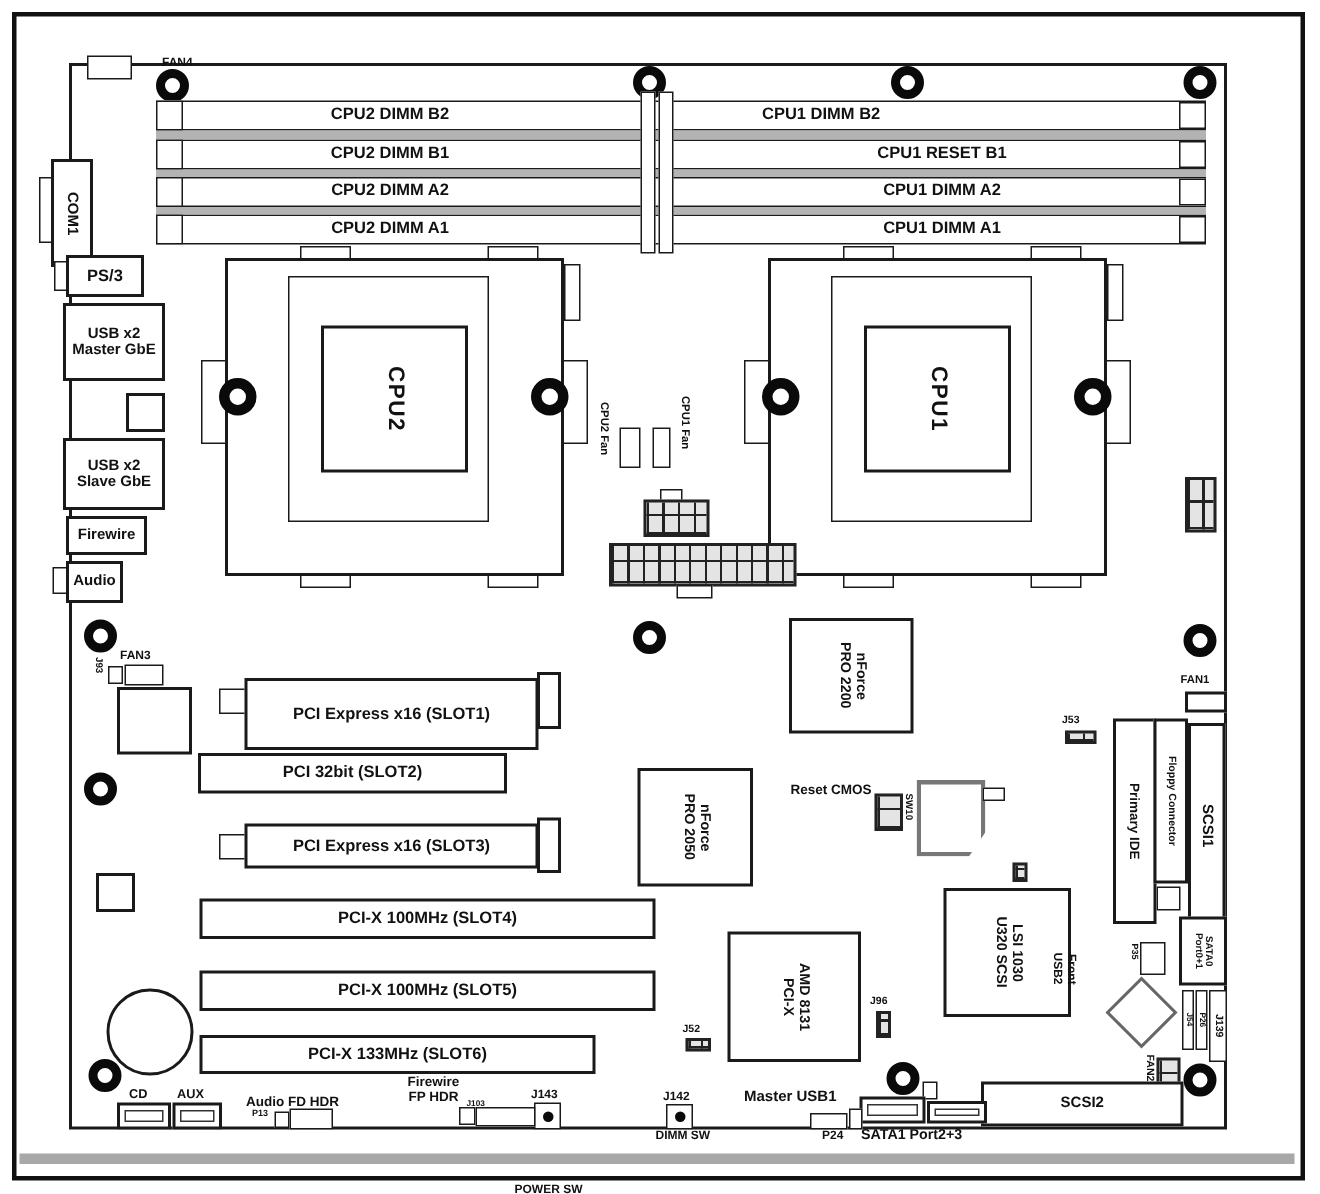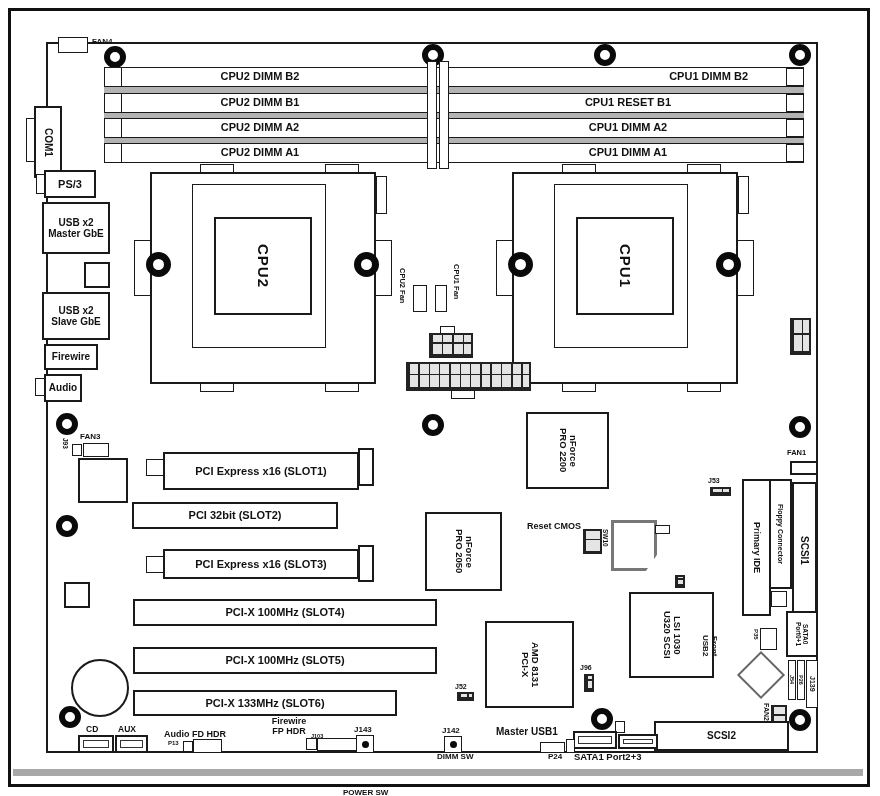--- a/index.html
+++ b/index.html
@@ -22,21 +22,21 @@
   .dot{width:7px;height:7px;border-radius:50%;background:#0a0a0a}
 </style>
 </head>
 <body>
 
 <div class="abs" style="left:8px;top:8px;width:862px;height:779px;border:3px solid #111"></div>
 <div class="sep" style="left:13px;top:769px;width:850px;height:7px;background:#a8a8a8"></div>
 <div class="box" style="left:46px;top:42px;width:772px;height:711px"></div>
 
 <div class="box thin" style="left:58px;top:37px;width:30px;height:16px"></div>
-<div class="lbl" style="left:92px;top:38px;font-size:8px">FAN4</div>
+<div class="lbl" style="left:108px;top:38px;font-size:8px">FAN4</div>
 <div class="hole" style="left:104px;top:46px"></div>
 <div class="hole" style="left:422px;top:44px"></div>
 <div class="hole" style="left:594px;top:44px"></div>
 <div class="hole" style="left:789px;top:44px"></div>
 
 <div class="box thin" style="left:104px;top:67px;width:700px;height:20px"></div>
 <div class="box thin" style="left:104px;top:93px;width:700px;height:20px"></div>
 <div class="box thin" style="left:104px;top:118px;width:700px;height:20px"></div>
 <div class="box thin" style="left:104px;top:143px;width:700px;height:20px"></div>
 <div class="sep" style="left:104px;top:87px;width:700px;height:6px"></div>
@@ -51,21 +51,21 @@
 <div class="box thin" style="left:786px;top:94px;width:18px;height:18px"></div>
 <div class="box thin" style="left:786px;top:119px;width:18px;height:18px"></div>
 <div class="box thin" style="left:786px;top:144px;width:18px;height:18px"></div>
 <div class="box thin" style="left:427px;top:61px;width:10px;height:108px"></div>
 <div class="box thin" style="left:439px;top:61px;width:10px;height:108px"></div>
 
 <div class="lbl" style="left:140px;top:70px;width:240px;font-size:11px;text-align:center">CPU2 DIMM B2</div>
 <div class="lbl" style="left:140px;top:96px;width:240px;font-size:11px;text-align:center">CPU2 DIMM B1</div>
 <div class="lbl" style="left:140px;top:121px;width:240px;font-size:11px;text-align:center">CPU2 DIMM A2</div>
 <div class="lbl" style="left:140px;top:146px;width:240px;font-size:11px;text-align:center">CPU2 DIMM A1</div>
-<div class="lbl" style="left:508px;top:70px;width:240px;font-size:11px;text-align:right">CPU1 DIMM B2</div>
+<div class="lbl" style="left:508px;top:70px;width:240px;font-size:11px;text-align:left">CPU1 DIMM B2</div>
 <div class="lbl" style="left:508px;top:96px;width:240px;font-size:11px;text-align:center">CPU1 RESET B1</div>
 <div class="lbl" style="left:508px;top:121px;width:240px;font-size:11px;text-align:center">CPU1 DIMM A2</div>
 <div class="lbl" style="left:508px;top:146px;width:240px;font-size:11px;text-align:center">CPU1 DIMM A1</div>
 
 <div class="box thin" style="left:26px;top:118px;width:10px;height:44px"></div>
 <div class="box c" style="left:34px;top:106px;width:28px;height:72px">
   <span class="t v" style="font-size:10px">COM1</span>
 </div>
 <div class="box thin" style="left:36px;top:174px;width:10px;height:20px"></div>
 <div class="box c" style="left:44px;top:170px;width:52px;height:28px">
@@ -246,21 +246,21 @@
 <div class="lbl" style="left:86px;top:725px;font-size:8.5px">CD</div>
 <div class="lbl" style="left:118px;top:725px;font-size:8.5px">AUX</div>
 <div class="box" style="left:78px;top:735px;width:36px;height:18px;display:flex">
     <div class="inner"></div>
   </div>
 <div class="box" style="left:115px;top:735px;width:33px;height:18px;display:flex">
     <div class="inner"></div>
   </div>
 
 <div class="box thin" style="left:146px;top:459px;width:20px;height:17px"></div>
-<div class="box c" style="left:163px;top:452px;width:196px;height:38px">
+<div class="box c" style="left:163px;top:452px;width:196px;height:48px">
   <span class="t" style="font-size:11px">PCI Express x16 (SLOT1)</span>
 </div>
 <div class="box" style="left:358px;top:448px;width:16px;height:38px"></div>
 
 <div class="box c" style="left:132px;top:502px;width:206px;height:27px">
   <span class="t" style="font-size:11px">PCI 32bit (SLOT2)</span>
 </div>
 
 <div class="box thin" style="left:146px;top:556px;width:20px;height:17px"></div>
 <div class="box c" style="left:163px;top:549px;width:196px;height:30px">

